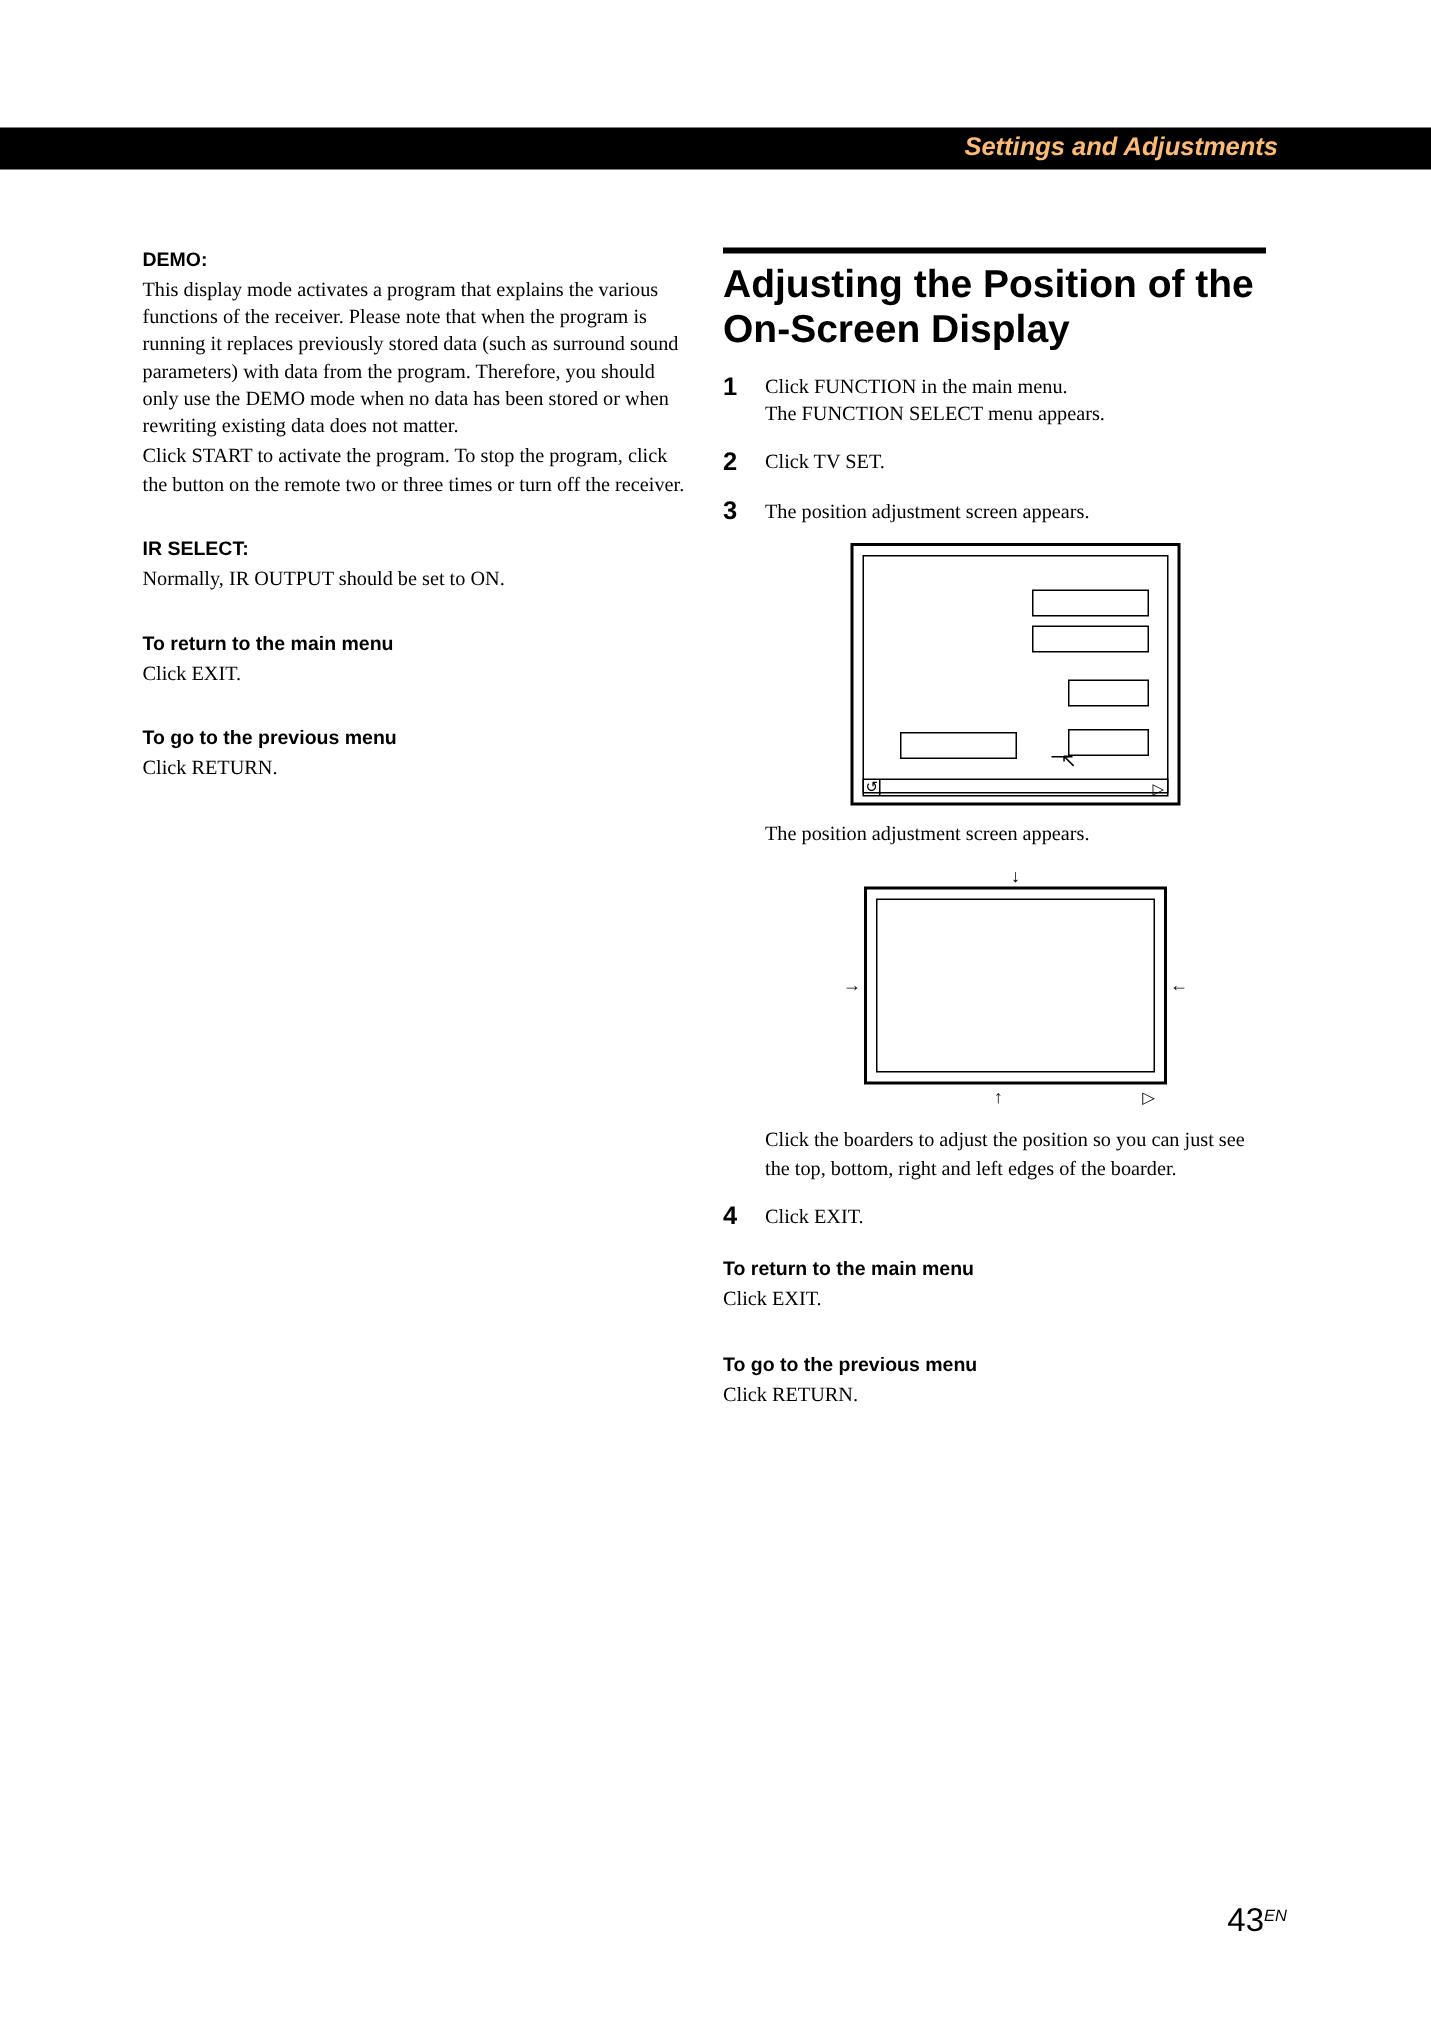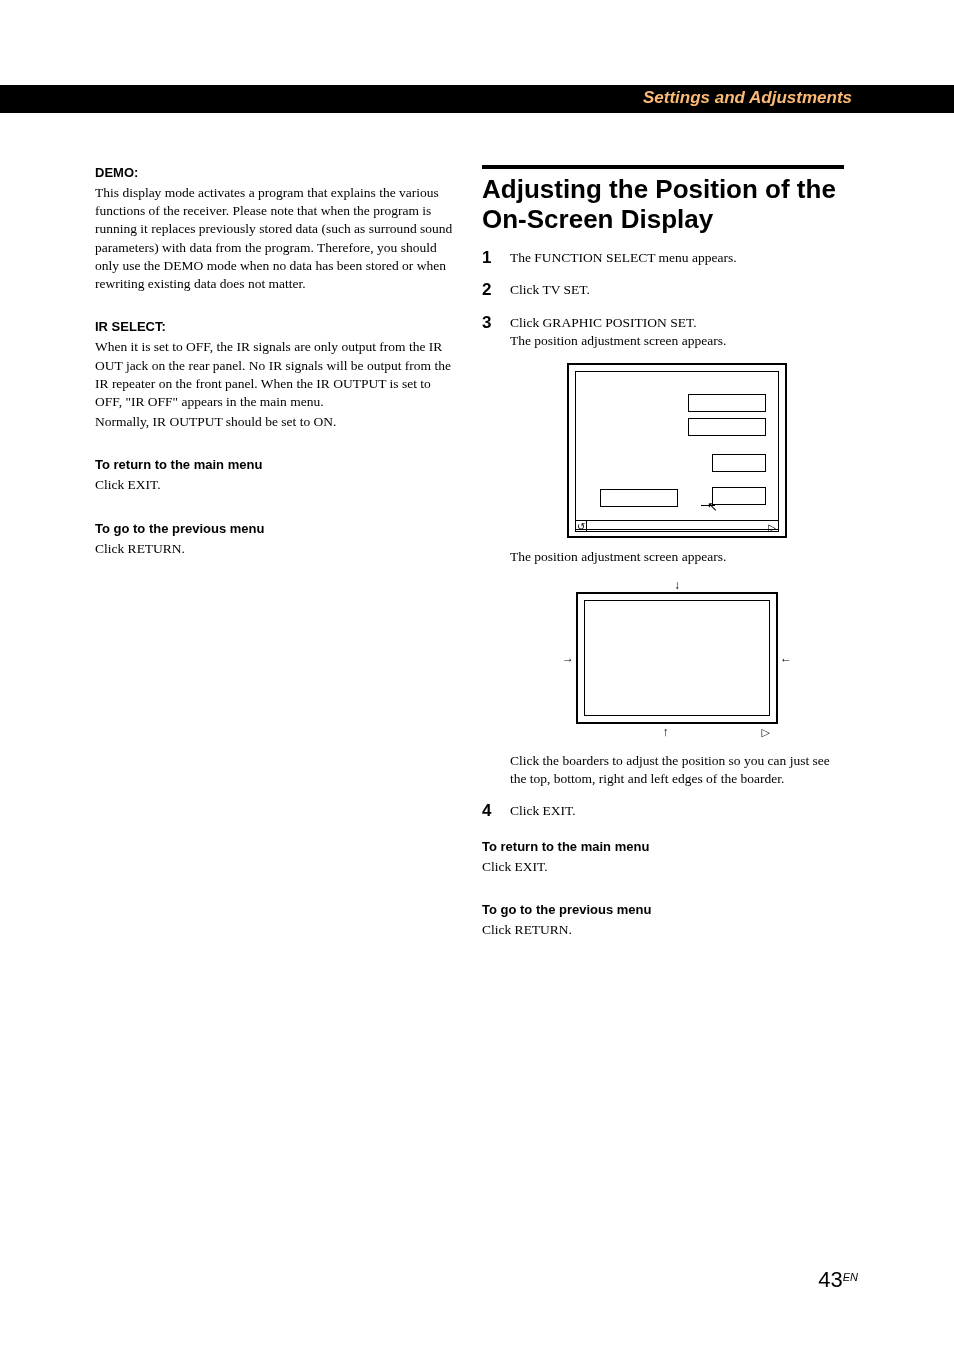--- a/index.html
+++ b/index.html
@@ -158,25 +158,25 @@
 <div class="header-bar">
   <div class="header-title">Settings and Adjustments</div>
 </div>
 
 <div class="content">
 
   <div class="col-left">
     <div class="block">
       <h3 class="subhead">DEMO:</h3>
       <p class="body">This display mode activates a program that explains the various functions of the receiver. Please note that when the program is running it replaces previously stored data (such as surround sound parameters) with data from the program. Therefore, you should only use the DEMO mode when no data has been stored or when rewriting existing data does not matter.</p>
+      <p class="body">Click START to activate the program. To stop the program, click the button on the remote two or three times or turn off the receiver.</p>
     </div>
 
     <div class="block">
       <h3 class="subhead">IR SELECT:</h3>
-      <p class="body">When it is set to OFF, the IR signals are only output from the IR OUT jack on the rear panel. No IR signals will be output from the IR repeater on the front panel. When the IR OUTPUT is set to OFF, "IR OFF" appears in the main menu.</p>
       <p class="body">Normally, IR OUTPUT should be set to ON.</p>
     </div>
 
     <div class="block">
       <h3 class="subhead">To return to the main menu</h3>
       <p class="body">Click EXIT.</p>
     </div>
 
     <div class="block">
       <h3 class="subhead">To go to the previous menu</h3>
@@ -184,33 +184,33 @@
     </div>
   </div>
 
   <div class="col-right">
     <div class="right-rule"></div>
     <h2 class="feature">Adjusting the Position of the On-Screen Display</h2>
 
     <div class="step">
       <div class="step-num">1</div>
       <div class="step-body">
+        <div>Click FUNCTION in the main menu.</div>
         <div>The FUNCTION SELECT menu appears.</div>
       </div>
     </div>
 
     <div class="step">
       <div class="step-num">2</div>
       <div class="step-body">Click TV SET.</div>
     </div>
 
     <div class="step">
       <div class="step-num">3</div>
       <div class="step-body">
-        <div>Click GRAPHIC POSITION SET.</div>
         <div>The position adjustment screen appears.</div>
 
         <div class="fig-wrap">
           <div class="diagram1">
             <div class="d1-inner">
               <div class="d1-box1"></div>
               <div class="d1-box2"></div>
               <div class="d1-box3"></div>
               <div class="d1-box4"></div>
               <div class="d1-box5"></div>

